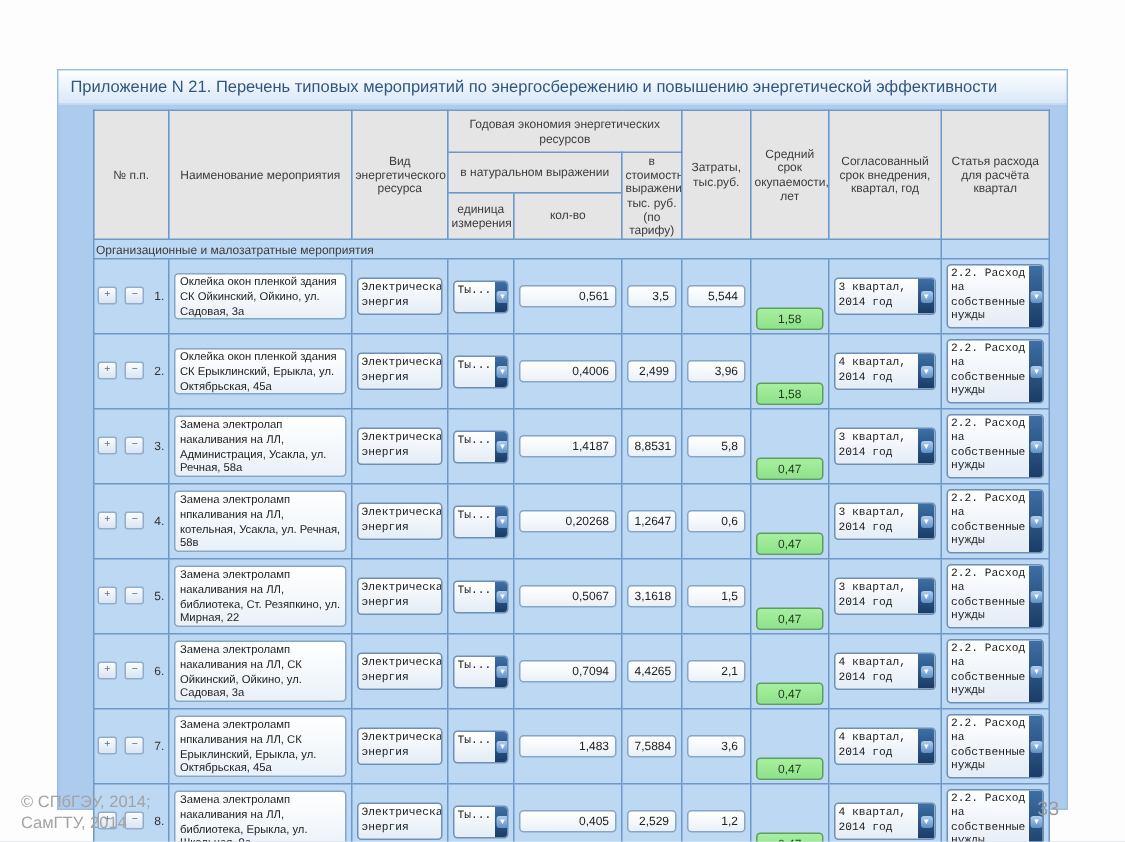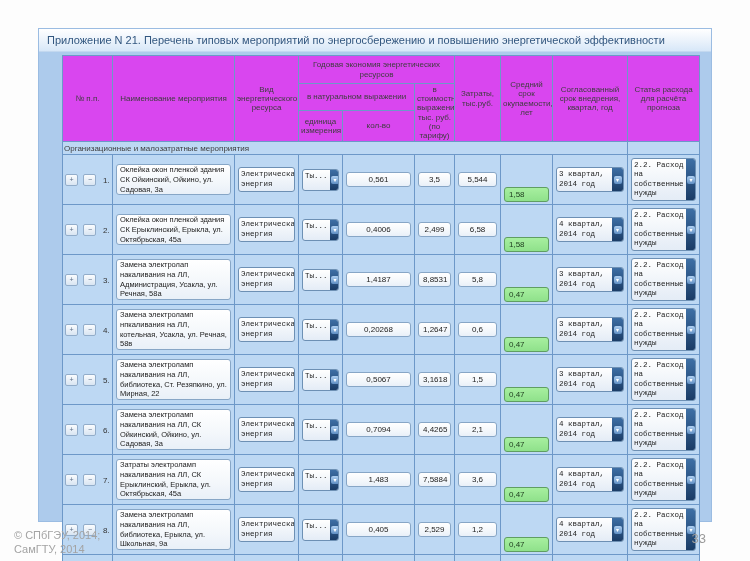--- a/index.html
+++ b/index.html
@@ -1,41 +1,41 @@
 <!DOCTYPE html>
 <html><head>
 <meta charset="utf-8">
 <style>
   html,body{margin:0;padding:0;}
   body{
     width:750px;height:561px;position:relative;background:#fdfdfd;
     font-family:"Liberation Sans",sans-serif;overflow:hidden;
   }
   .panel{
-    position:absolute;left:38px;top:28px;width:674px;height:494px;
+    position:absolute;left:38px;top:46px;width:674px;height:494px;
     background:#adcbec;border:1px solid #9bbce2;box-sizing:border-box;
   }
   .titlebar{
     height:22px;line-height:22px;padding-left:8px;
     background:linear-gradient(180deg,#ffffff,#eaf2fb 55%,#d7e7f8);
     color:#31567f;font-size:11px;white-space:nowrap;overflow:hidden;
     border-bottom:1px solid #c3d8ef;
   }
   table.tbl{
     position:absolute;left:23px;top:26px;width:637px;
     border-collapse:collapse;table-layout:fixed;
     background:#bdd8f3;border:1px solid #5d88ba;
   }
   .tbl th,.tbl td{
     border:1px solid #6d98c8;vertical-align:middle;box-sizing:border-box;
     overflow:hidden;
   }
   .tbl th{
     font-weight:normal;font-size:8px;line-height:1.15;color:#3d3d3d;
-    text-align:center;padding:1px 2px;background:#d946ef;
+    text-align:center;padding:1px 2px;background:#e5e5e5;
   }
   thead tr:nth-child(1){height:28px;}
   thead tr:nth-child(2){height:24px;}
   thead tr:nth-child(3){height:28px;}
   .section-row td{
     height:13px;font-size:8px;color:#3d3d3d;padding:1px;
   }
   .data-row td{height:38px;padding:2px 3px;}
   .total-row td{height:22px;padding:2px 3px;font-size:8px;color:#333;}
   .c-num{white-space:nowrap;padding-left:2px!important;}
@@ -46,27 +46,27 @@
     font-size:7px;line-height:9px;text-align:center;color:#5a6e87;
     vertical-align:middle;margin-right:1px;cursor:default;
   }
   .row-num{font-size:8px;color:#333;margin-left:1px;vertical-align:middle;}
   .textbox{
     background:linear-gradient(180deg,#ffffff,#f3f7fb 60%,#e9f0f8);
     border:1px solid #87a6c6;border-radius:3px;
     font-size:7.5px;line-height:1.3;color:#222;padding:0 3px;
   }
   .textbox.num{
-    text-align:center;font-size:8px;height:13px;line-height:13px;
+    text-align:right;font-size:8px;height:13px;line-height:13px;
     padding:0 4px;white-space:nowrap;
   }
   .greenbox{
     background:linear-gradient(180deg,#a7ef9f,#8fe18b);
     border:1px solid #5f9e62;border-radius:3px;
-    text-align:left;font-size:8px;height:13px;line-height:13px;
+    text-align:center;font-size:8px;height:13px;line-height:13px;
     padding:0 4px;color:#1d3b1d;white-space:nowrap;margin-top:30px;
   }
   .dd{
     display:flex;align-items:stretch;
     border:1px solid #6d90b4;border-radius:3px;overflow:hidden;
     background:linear-gradient(180deg,#ffffff,#eef3f9 60%,#e4ecf6);
     min-height:20px;
   }
   .dd-text{flex:1;padding:2px 2px;font-size:7.5px;line-height:1.25;color:#222;word-wrap:break-word;font-family:Liberation Mono, monospace;}
   .dd-strip{
@@ -108,21 +108,21 @@
     </colgroup>
     <thead>
       <tr>
         <th rowspan="3">№ п.п.</th>
         <th rowspan="3">Наименование мероприятия</th>
         <th rowspan="3">Вид энергетического ресурса</th>
         <th colspan="3">Годовая экономия энергетических ресурсов</th>
         <th rowspan="3">Затраты, тыс.руб.</th>
         <th rowspan="3">Средний срок окупаемости, лет</th>
         <th rowspan="3">Согласованный срок внедрения, квартал, год</th>
-        <th rowspan="3">Статья расхода для расчёта прогноза</th>
+        <th rowspan="3">Статья расхода для расчёта квартал</th>
       </tr>
       <tr>
         <th colspan="2">в натуральном выражении</th>
         <th rowspan="2">в стоимостном выражении, тыс. руб. (по тарифу)</th>
       </tr>
       <tr>
         <th>единица измерения</th>
         <th>кол-во</th>
       </tr>
     </thead>
@@ -208,21 +208,21 @@
               </span>
       </div>
     </td>
     <td>
       <div class="textbox num">0,4006</div>
     </td>
     <td>
       <div class="textbox num">2,499</div>
     </td>
     <td>
-      <div class="textbox num">6,58</div>
+      <div class="textbox num">3,96</div>
     </td>
     <td>
       <div class="greenbox">1,58</div>
     </td>
     <td>
       <div class="dd">
         <span class="dd-text">4 квартал, 2014 год</span>
         <span class="dd-strip">
                 <span class="dd-btn">▾</span>
               </span>
@@ -450,21 +450,21 @@
     </td>
   </tr>
 
   <tr class="data-row">
     <td class="c-num">
       <span class="rowbtn">+</span>
       <span class="rowbtn">−</span>
       <span class="row-num">7.</span>
     </td>
     <td>
-      <div class="textbox">Затраты электроламп накаливания на ЛЛ, СК Ерыклинский, Ерыкла, ул. Октябрьская, 45а</div>
+      <div class="textbox">Замена электроламп нпкаливания на ЛЛ, СК Ерыклинский, Ерыкла, ул. Октябрьская, 45а</div>
     </td>
     <td>
       <div class="dd">
         <span class="dd-text">Электрическая энергия</span>
 
       </div>
     </td>
     <td>
       <div class="dd">
         <span class="dd-text">Ты...</span>

